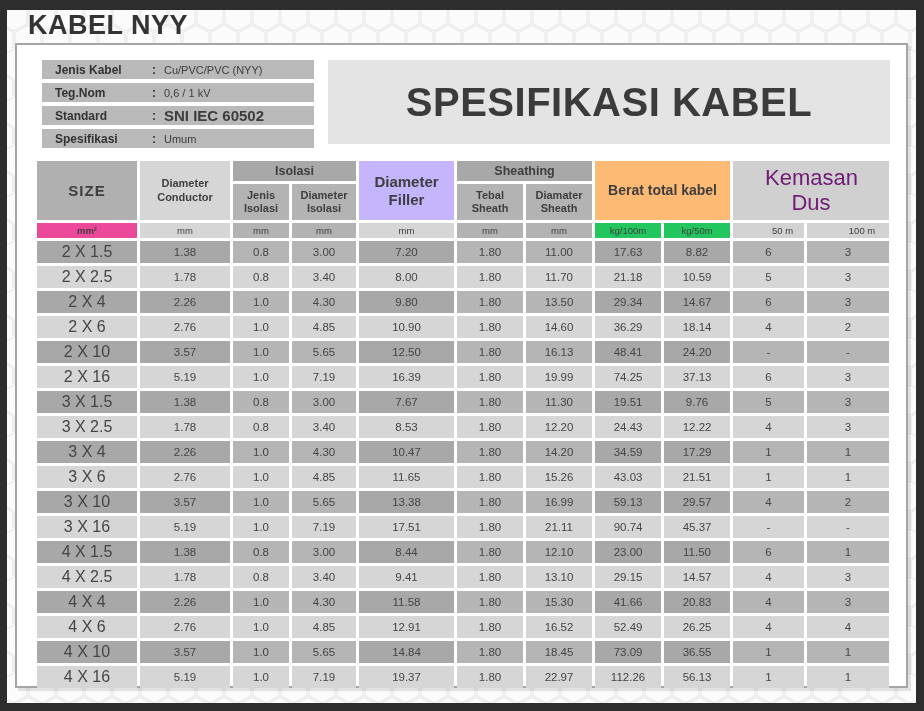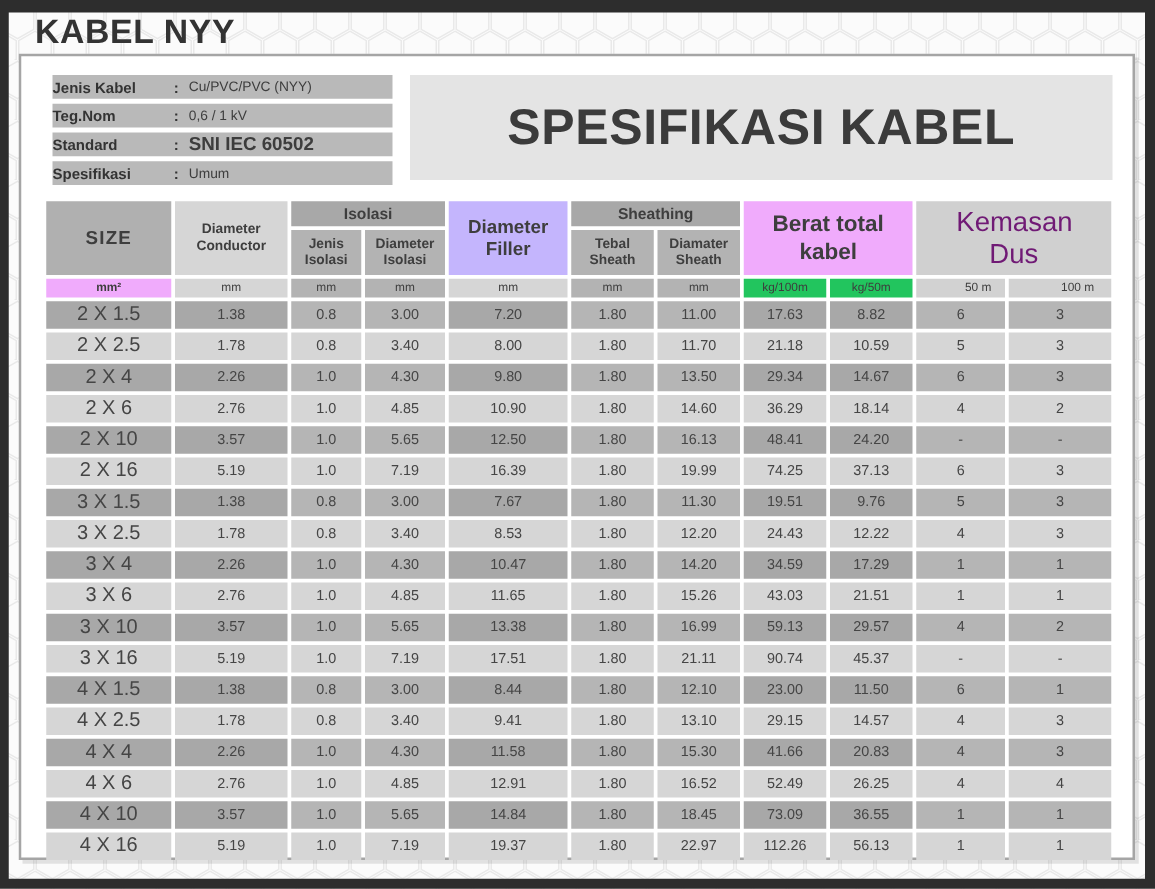--- a/index.html
+++ b/index.html
@@ -28,21 +28,21 @@
     width: 893px; height: 645px;
     background: #ffffff;
     border: 2px solid #a5a5a5;
     box-shadow: 3px 3px 0 rgba(0,0,0,0.10);
     padding: 11px 16px 0 17px;
   }
   .panel-head { display: flex; gap: 14px; align-items: stretch; }
   .info-box { width: 272px; margin-left: 8px; padding-top: 4px; }
   .info-row {
     height: 19px; margin-bottom: 4px; background: #b9b9b9;
-    display: flex; align-items: center; 
+    display: flex; align-items: center; padding-left: 13px;
   }
   .info-label { font-weight: 700; font-size: 12px; color: #333; flex: 0 0 97px; }
   .info-colon { font-weight: 700; font-size: 12px; color: #333; margin-right: 8px; }
   .info-value { font-size: 11px; color: #3d3d3d; }
   .info-row.emph .info-value { font-weight: 700; font-size: 15px; }
   .title-box {
     flex: 1; height: 84px; margin-top: 4px; background: #e4e4e4;
     display: flex; align-items: center; justify-content: center; text-align: right;
   }
   .main-title { font-size: 40px; font-weight: 800; color: #3b3b3b; letter-spacing: 0.5px; }
@@ -54,26 +54,26 @@
   }
   .spec th, .spec td { text-align: center; vertical-align: middle; overflow: hidden; }
   .spec th { font-size: 11px; font-weight: 700; color: #3e3e3e; line-height: 1.2; }
   .spec td { font-size: 11.5px; color: #454545; height: 22px; }
 
   th.h-size { background: #b0b0b0; font-size: 15px; font-weight: 600; letter-spacing: 1px; }
   th.h-cond { background: #d6d6d6; font-size: 11px; }
   th.h-group { background: #a8a8a8; font-size: 12.5px; height: 20px; }
   th.h-sub { background: #b3b3b3; height: 36px; }
   th.h-filler { background: #c4b5fd; font-size: 15px; }
-  th.h-berat { background: #f0abfc; font-size: 18px; }
+  th.h-berat { background: #fdba74; font-size: 14px; }
   th.h-kemasan { background: #d0d0d0; font-size: 22px; font-weight: 400; color: #701a75; }
   th.h-kemasan span { display: inline-block; max-width: 92px; line-height: 1.15; }
 
   tr.units td { height: 15px; font-size: 9.5px; color: #3d3d3d; }
-  tr.units td.u-1 { background: #f0abfc; font-weight: 700; }
+  tr.units td.u-1 { background: #ec4899; font-weight: 700; }
   tr.units td.u-2, tr.units td.u-5 { background: #d6d6d6; }
   tr.units td.u-3, tr.units td.u-4, tr.units td.u-6, tr.units td.u-7 { background: #b3b3b3; }
   tr.units td.u-8, tr.units td.u-9 { background: #22c55e; }
   tr.units td.u-10, tr.units td.u-11 { background: #d2d2d2; padding-left: 28px; }
 
   tr.dark td { background: #a8a8a8; }
   tr.dark td:nth-child(3), tr.dark td:nth-child(4),
   tr.dark td:nth-child(6), tr.dark td:nth-child(7),
   tr.dark td:nth-child(10), tr.dark td:nth-child(11) { background: #b5b5b5; }
   tr.light td { background: #d6d6d6; }

